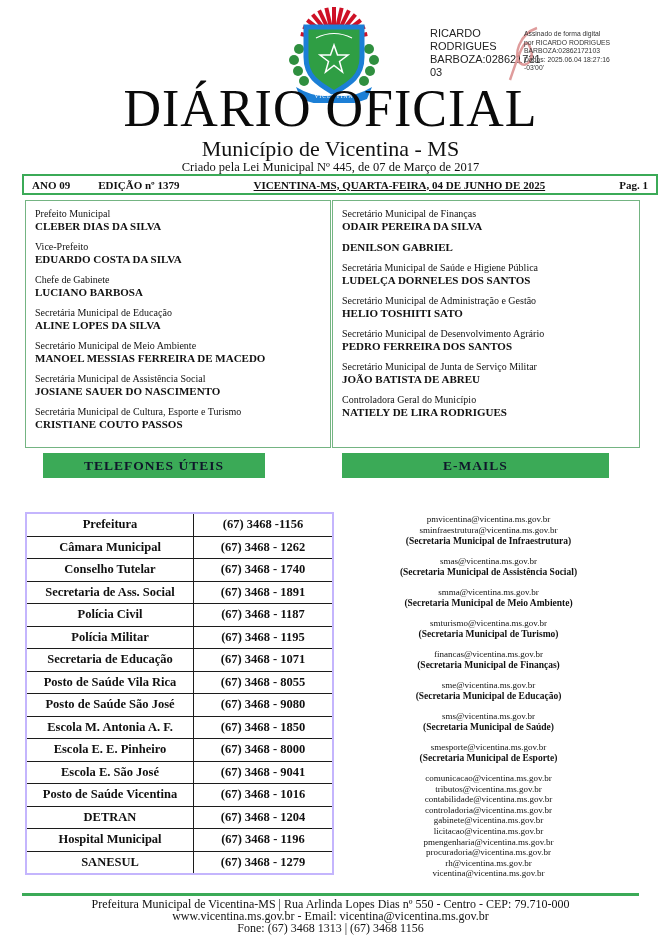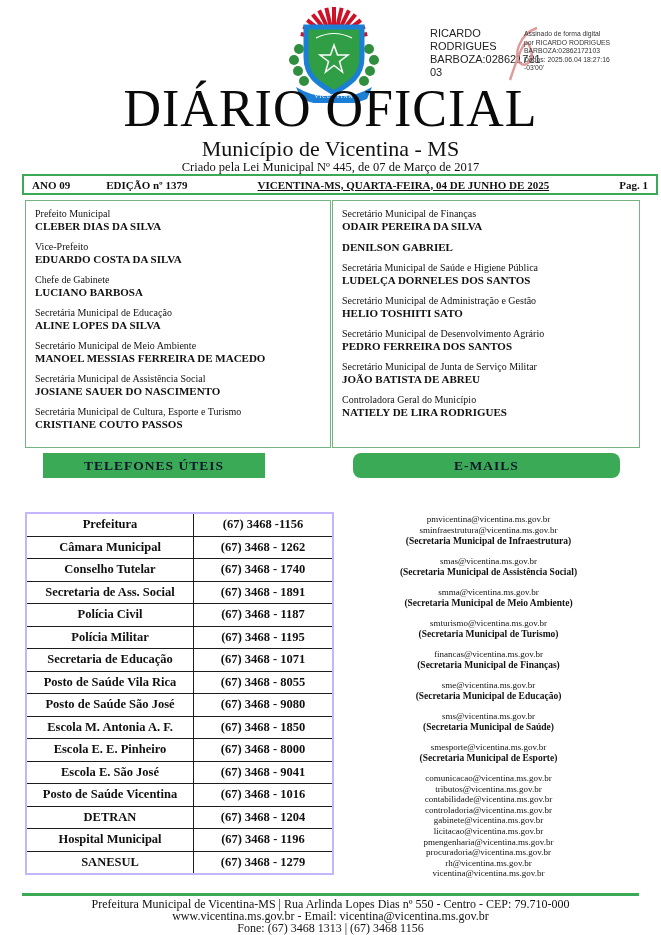--- a/index.html
+++ b/index.html
@@ -20,39 +20,39 @@
          font-size:52px;line-height:54px;letter-spacing:1px;color:#0a0a0a;}
   .subtitle{position:absolute;left:0;top:137px;width:100%;text-align:center;
             font-size:22px;line-height:24px;}
   .lawline{position:absolute;left:0;top:160px;width:100%;text-align:center;
            font-size:12.5px;line-height:14px;}
 
   
   .edition-bar{position:absolute;left:22px;top:174px;width:616px;height:17px;
                border:2px solid #3BAA57;display:flex;align-items:center;
                font-weight:bold;font-size:11px;padding:0 8px;box-sizing:content-box;}
-  .edition-left{display:flex;gap:36px;white-space:nowrap;}
+  .edition-left{display:flex;gap:28px;white-space:nowrap;}
   .edition-center{flex:1;text-align:center;white-space:nowrap;text-decoration:underline;}
   .edition-right{white-space:nowrap;}
 
   
   .officials-box{position:absolute;top:200px;height:232px;border:1px solid #74B482;
                  padding:7px 9px;}
   .officials-left{left:25px;width:286px;}
   .officials-right{left:332px;width:288px;}
   .official{margin-bottom:9px;}
   .otitle{font-size:10px;line-height:12px;}
   .oname{font-size:11px;line-height:12px;font-weight:bold;}
 
   
   .section-bar{position:absolute;top:453px;height:25px;background:#3BAA57;color:#0f172a;
                font-weight:bold;font-size:13.5px;letter-spacing:1px;
                display:flex;align-items:center;justify-content:center;}
   .bar-phones{left:43px;width:222px;}
-  .bar-emails{left:353px;width:267px;border-radius:8px;}
+  .bar-emails{left:342px;width:267px;}
 
   
   .phone-table{position:absolute;left:25px;top:512px;border-collapse:collapse;
                border:2px solid #c4b5fd;}
   .phone-table td{border:1.5px solid #1c1c1c;height:21.5px;text-align:center;
                   font-weight:bold;font-size:12.5px;padding:0 4px;}
   .phone-table td.place{width:158px;}
   .phone-table td.number{width:130px;}
 
   

